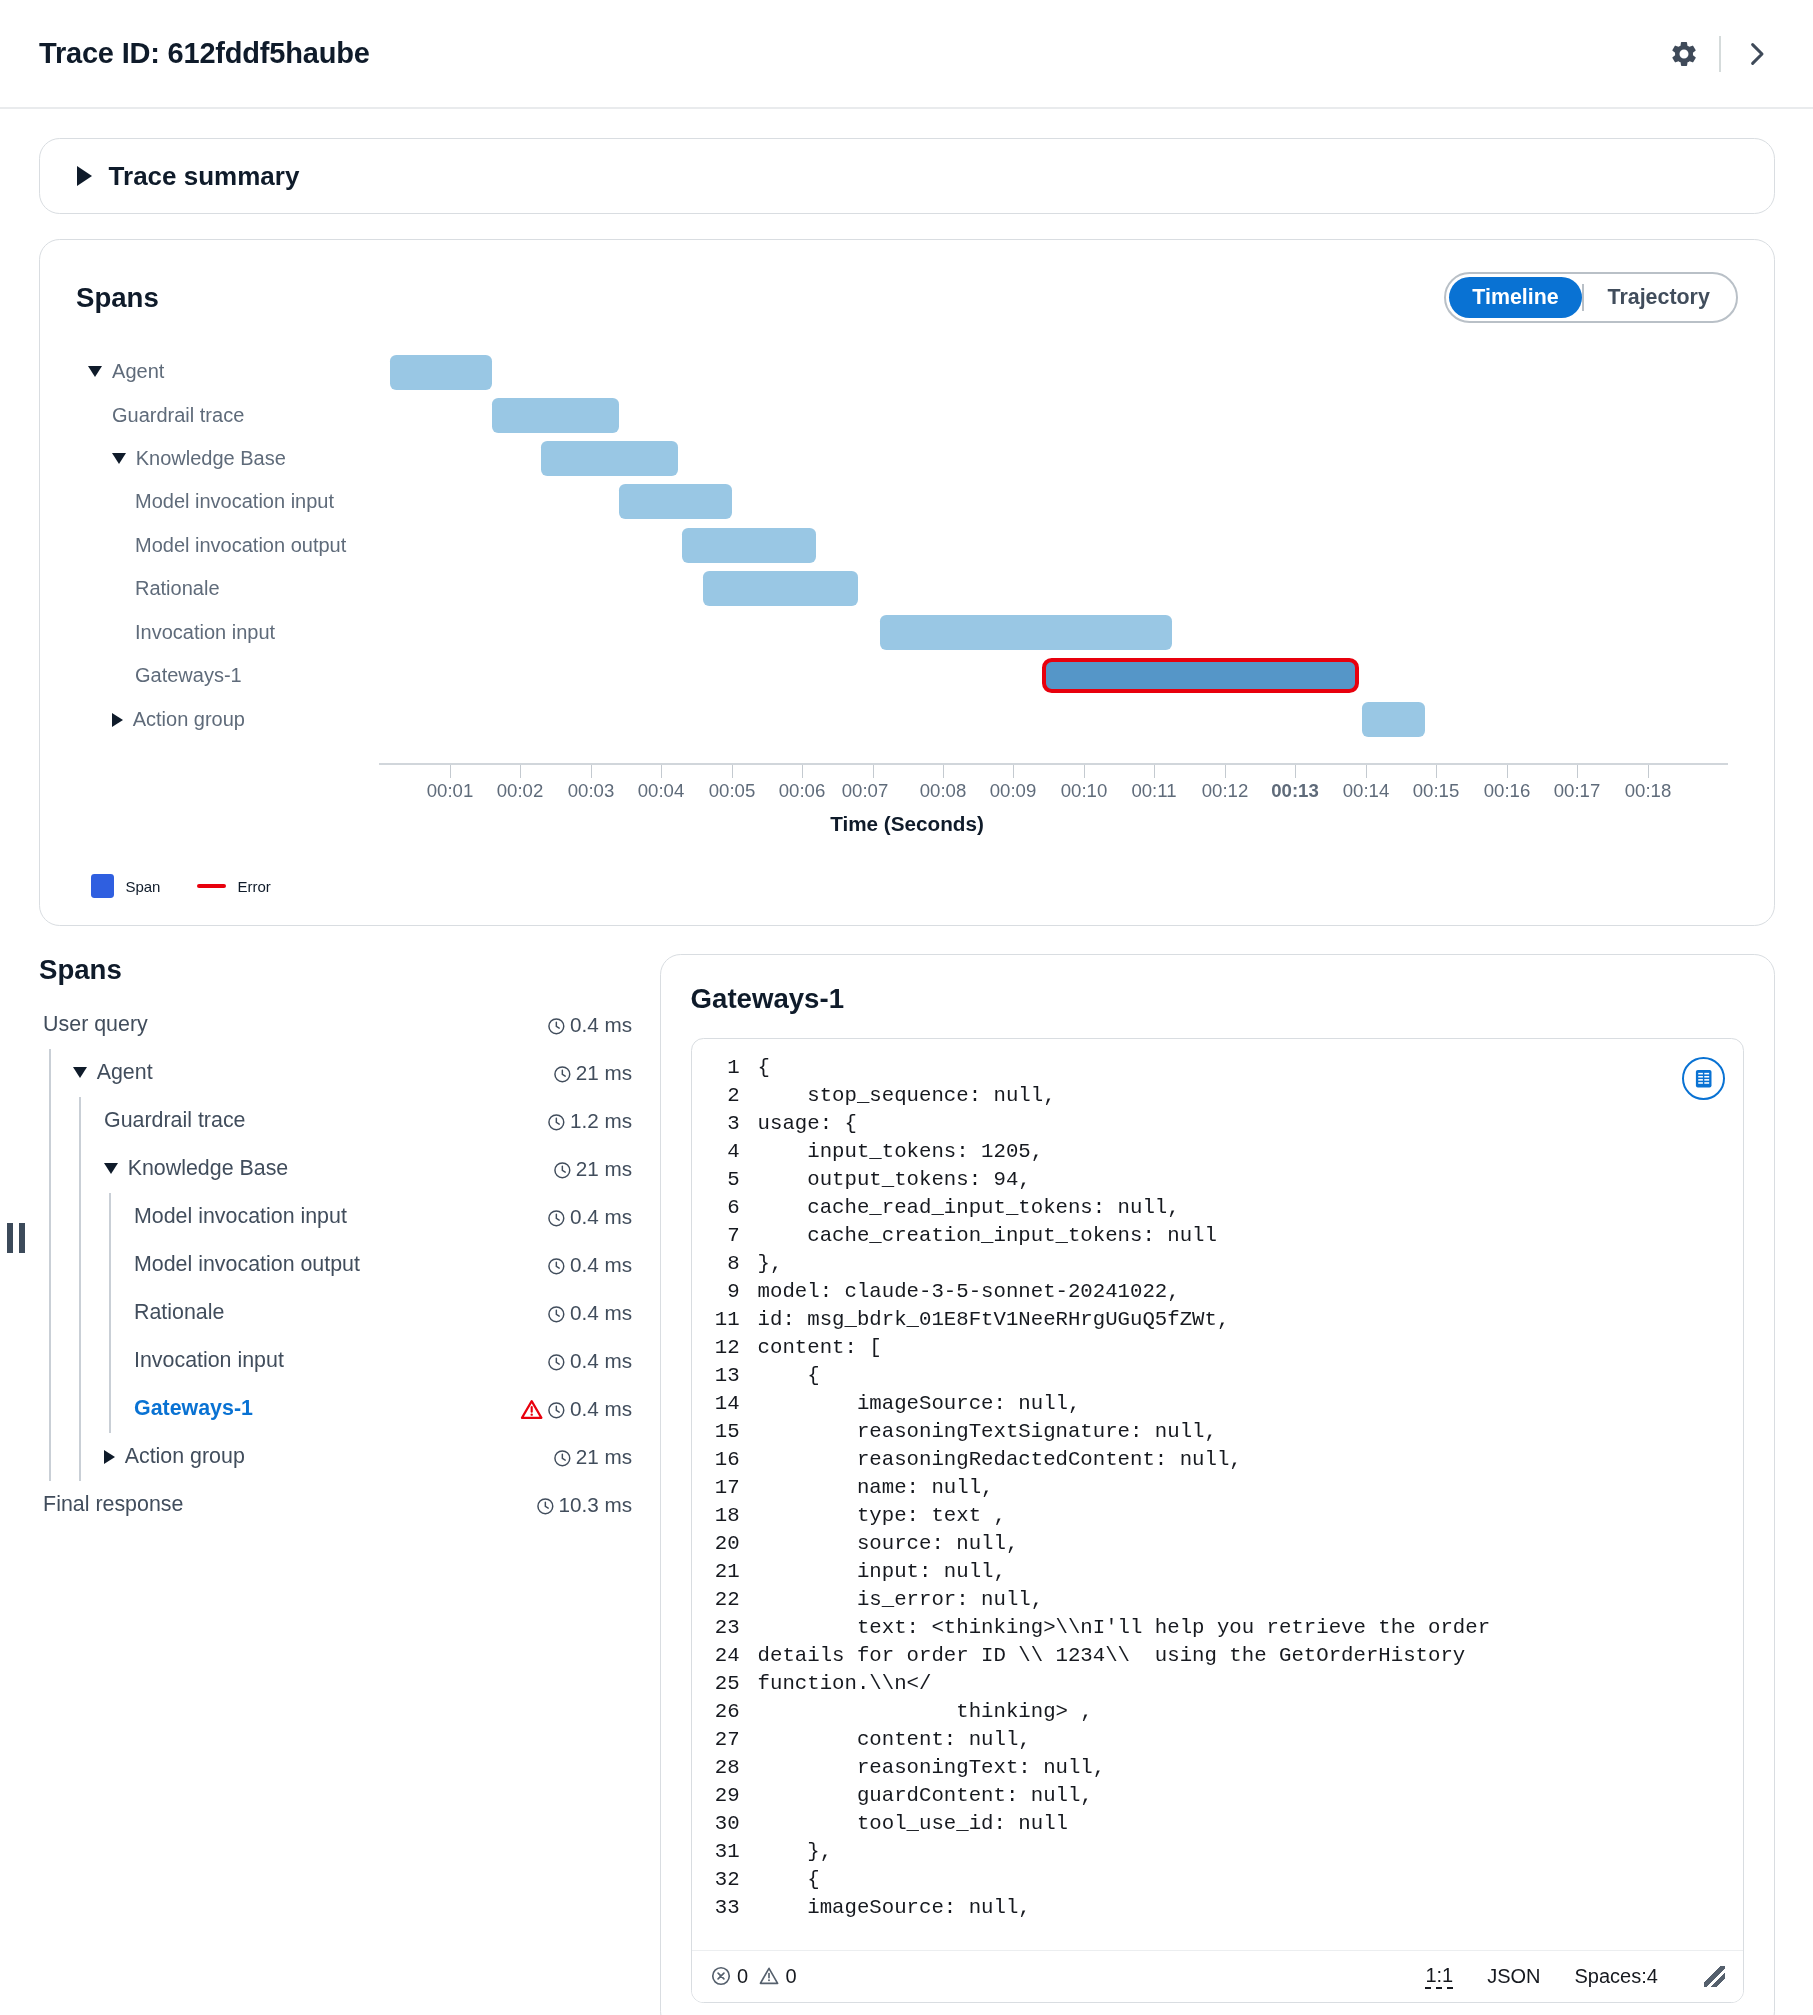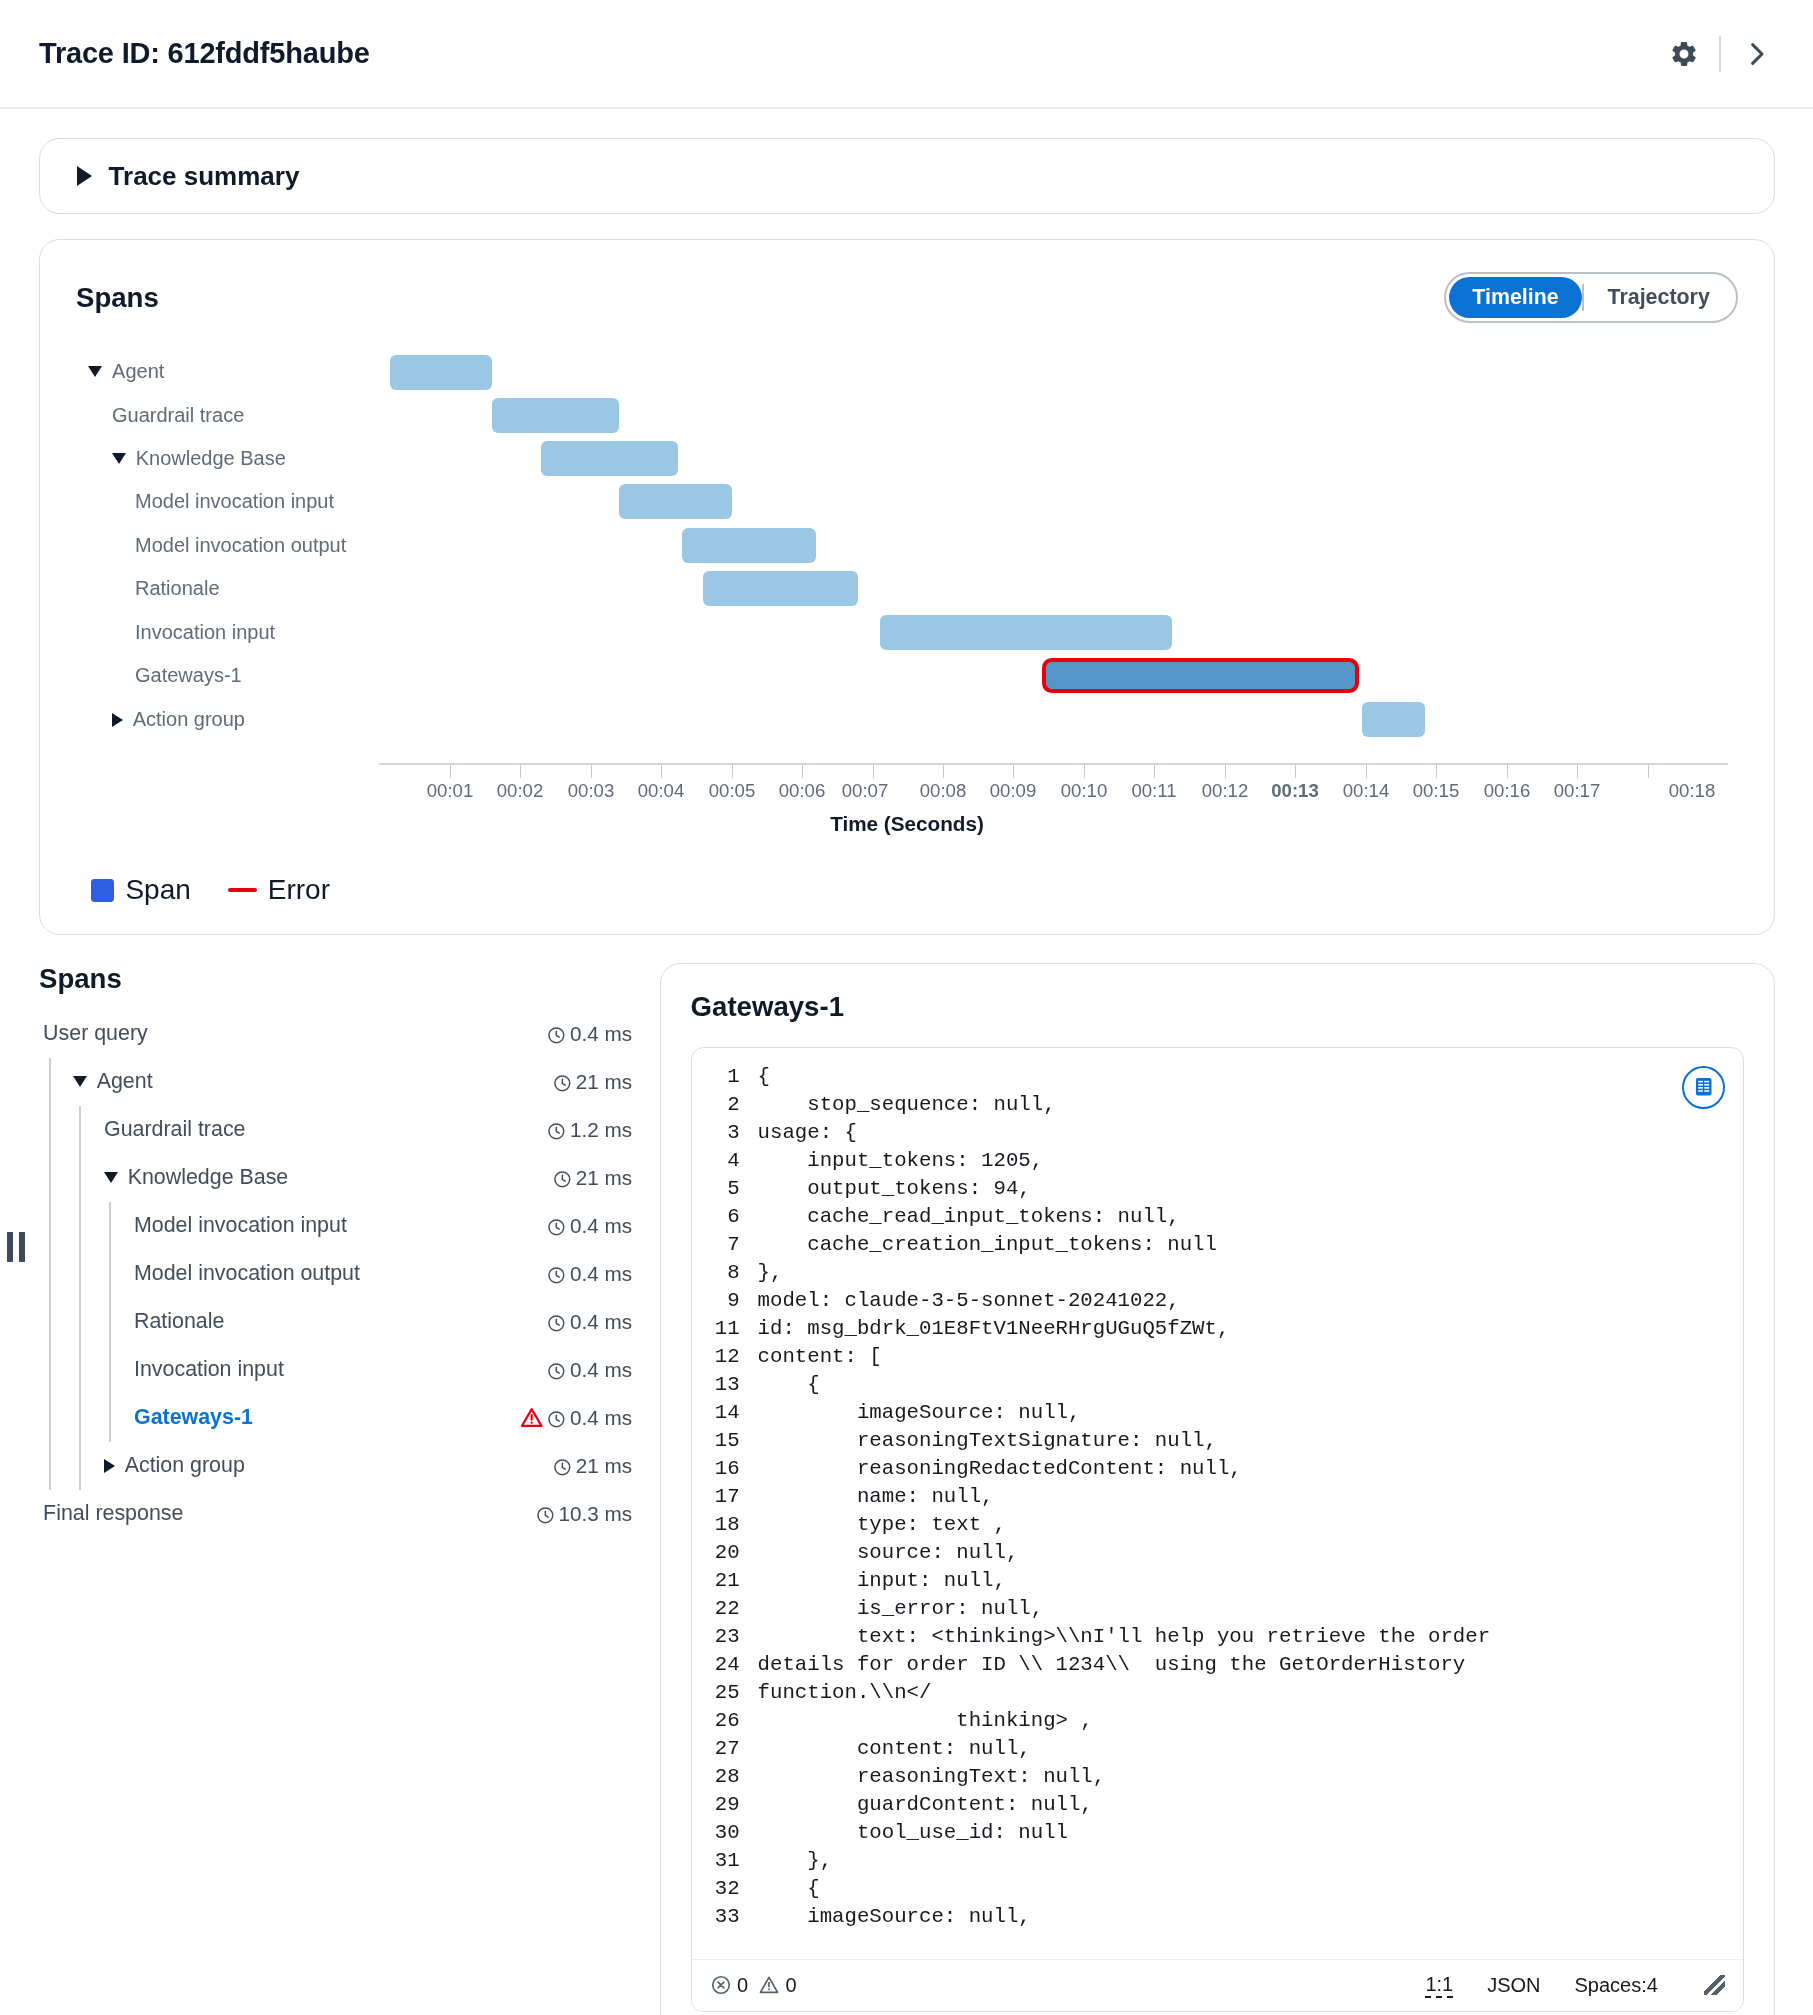--- a/index.html
+++ b/index.html
@@ -131,21 +131,21 @@
   }
   .axis-caption {
     position: absolute; top: 466px; left: 50%; transform: translateX(-50%);
     font-size: 20.7px; font-weight: bold; color: #0f1b2a;
   }
 
   .legend {
     display: flex; align-items: center; gap: 37px;
     margin-top: 87px; padding-left: 15px;
   }
-  .legend-item { display: flex; align-items: center; gap: 11px; font-size: 28px; color: #0f1b2a; }
+  .legend-item { display: flex; align-items: center; gap: 11px; font-size: 15px; color: #0f1b2a; }
   .legend-swatch { width: 23.4px; height: 23.4px; border-radius: 3.4px; background: #2f5fe0; }
   .legend-dash { width: 29px; height: 4.1px; background: #e8000d; border-radius: 2.1px; }
 
   
   .lower { display: flex; margin-top: 27.6px; gap: 27.6px; position: relative; }
   .lower-left { width: 593px; flex: none; }
   .lower-left-title { font-size: 27.6px; font-weight: bold; color: #0f1b2a; margin-bottom: 15px; }
 
   .tree-row {
     position: relative;
@@ -355,21 +355,21 @@
         <div class="tick-label" style="left: 1219px; font-weight: bold;">00:13</div>
         <div class="tick" style="left: 1290px;"></div>
         <div class="tick-label" style="left: 1290px;">00:14</div>
         <div class="tick" style="left: 1360px;"></div>
         <div class="tick-label" style="left: 1360px;">00:15</div>
         <div class="tick" style="left: 1431px;"></div>
         <div class="tick-label" style="left: 1431px;">00:16</div>
         <div class="tick" style="left: 1501px;"></div>
         <div class="tick-label" style="left: 1501px;">00:17</div>
         <div class="tick" style="left: 1572px;"></div>
-        <div class="tick-label" style="left: 1616px;">00:18</div>
+        <div class="tick-label" style="left: 1572px;">00:18</div>
       </div>
 
     <div class="legend">
       <div class="legend-item">
         <span class="legend-swatch"></span>
         <span>Span</span>
       </div>
       <div class="legend-item">
         <span class="legend-dash"></span>
         <span>Error</span>

